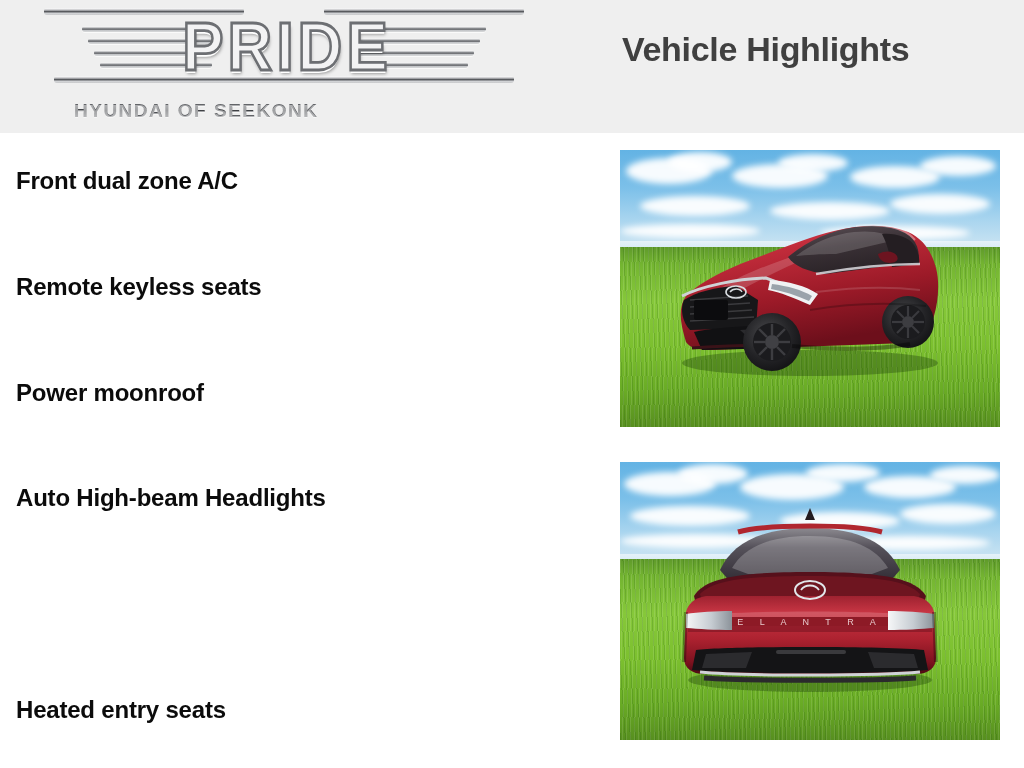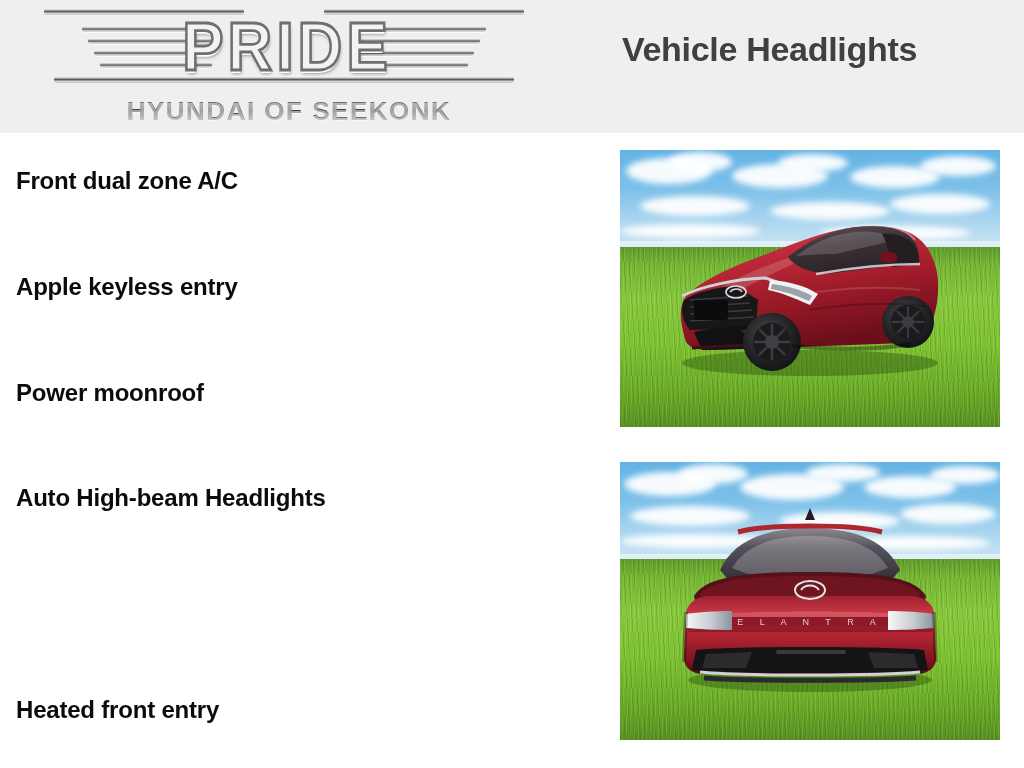--- a/index.html
+++ b/index.html
@@ -80,24 +80,24 @@
        1px 3px 3px rgba(0,0,0,.35);
     transform:scaleY(1.12);
     transform-origin:center top;
   }
 
   
   .subline {
     position:absolute; left:60px; top:92px;
     width:430px; height:30px;
     font-weight:bold;
-    font-size:26px;
+    font-size:19px;
     line-height:30px;
     letter-spacing:1.5px;
-    text-align:center;
+    text-align:left;
     background:linear-gradient(to bottom,
       #a8aaae 0%, #6e7074 22%, #3e4044 48%,
       #6b6d71 70%, #b7b9bd 100%);
     -webkit-background-clip:text;
     background-clip:text;
     color:transparent;
     text-shadow:0 1px 0 rgba(255,255,255,.5);
   }
 
   
@@ -194,29 +194,29 @@
       <div class="rail rail-top chrome"></div>
       <div class="rail rail-top-r chrome"></div>
       <div class="rail rail-bot chrome"></div>
 
       <div class="wordmark">PRIDE</div>
     </div>
 
     <div class="subline">HYUNDAI OF SEEKONK</div>
   </div>
 
-  <div class="header-title">Vehicle Headlights</div>
+  <div class="header-title">Vehicle Highlights</div>
 </div>
 
 <div class="features">
   <div class="feature-item fi0">Front dual zone A/C</div>
-  <div class="feature-item fi1">Apple keyless entry</div>
+  <div class="feature-item fi1">Remote keyless seats</div>
   <div class="feature-item fi3">Auto High-beam Headlights</div>
   <div class="feature-item fi2">Power moonroof</div>
-  <div class="feature-item fi5">Heated front entry</div>
+  <div class="feature-item fi5">Heated entry seats</div>
 </div>
 
 <div class="photo photo-top">
   <div class="sky">
     <div class="cloud" style="left:6px;  top:8px;  width:86px; height:26px;"></div>
     <div class="cloud" style="left:48px; top:2px;  width:64px; height:20px;"></div>
     <div class="cloud" style="left:112px;top:14px; width:96px; height:24px;"></div>
     <div class="cloud" style="left:158px;top:4px;  width:70px; height:18px;"></div>
     <div class="cloud" style="left:230px;top:16px; width:90px; height:22px;"></div>
     <div class="cloud" style="left:300px;top:6px;  width:76px; height:20px;"></div>

